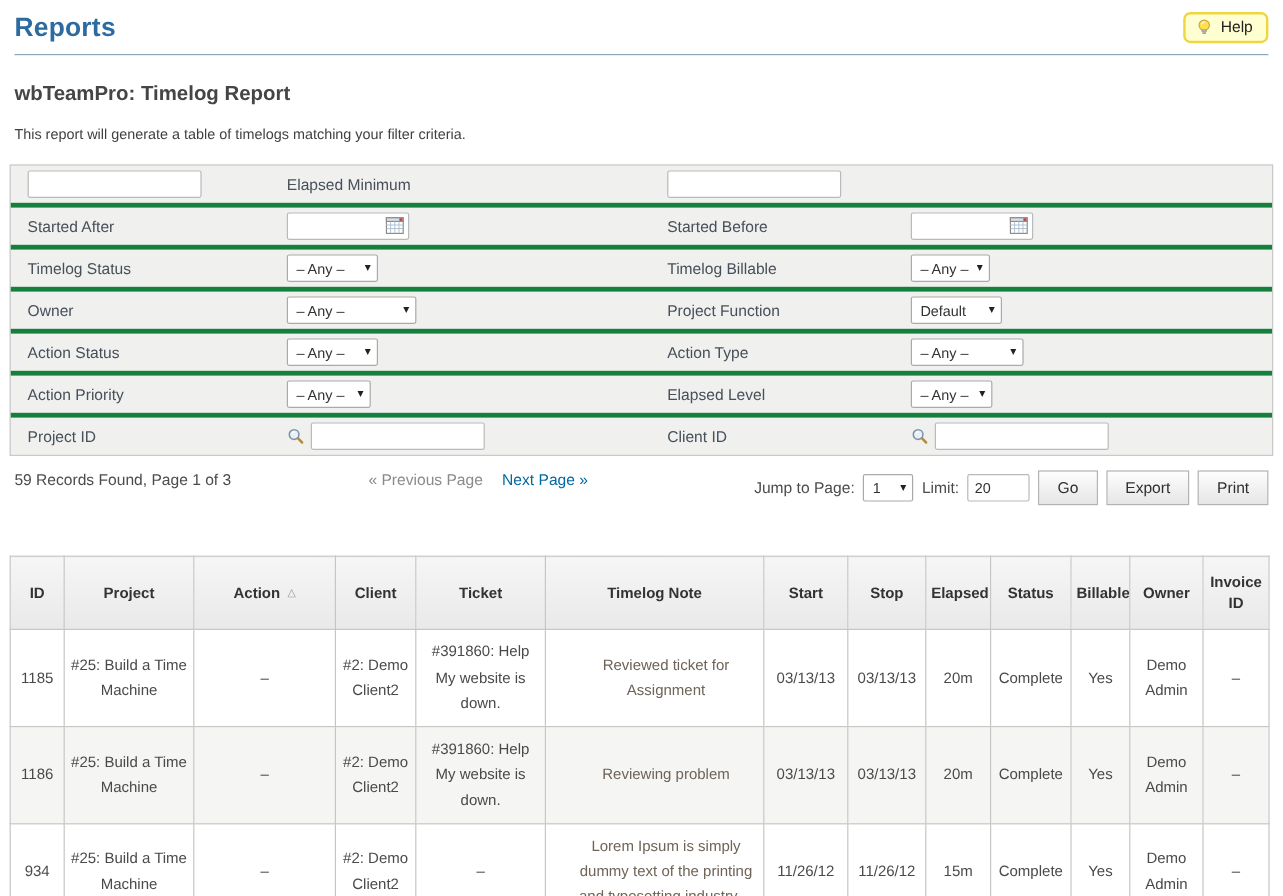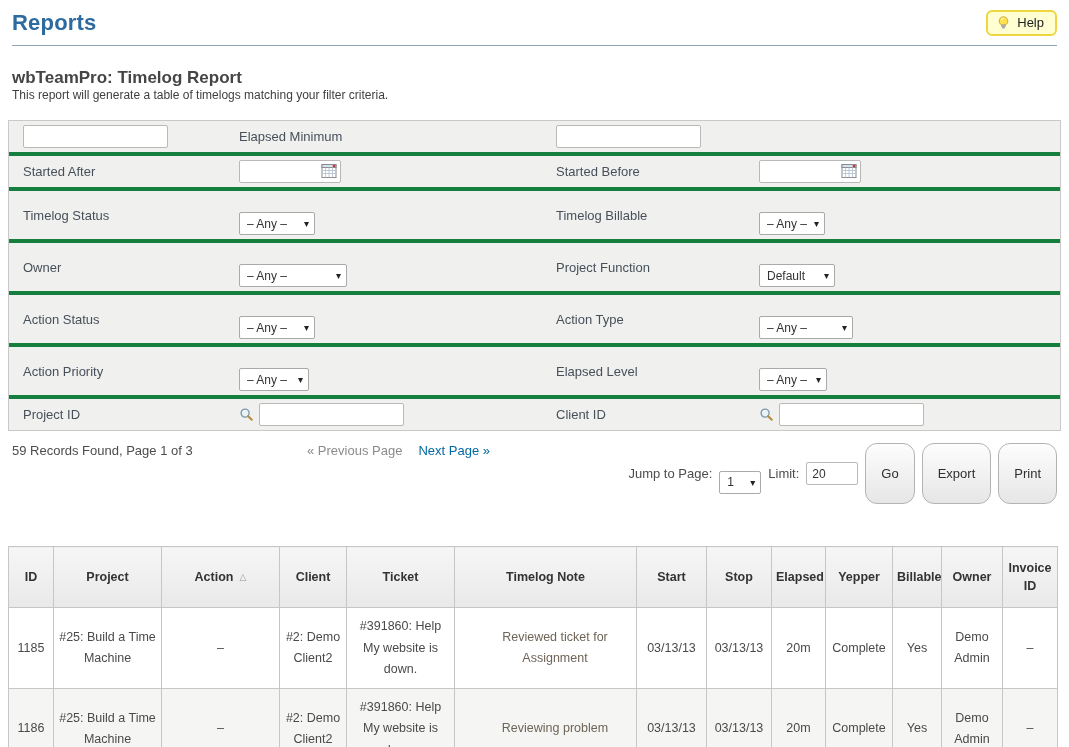--- a/index.html
+++ b/index.html
@@ -9,51 +9,51 @@
 
   
   .topbar { position:relative; }
   h1.page-title { color:#2c6aa0; font-size:22px; font-weight:bold; letter-spacing:0.2px; }
   .top-rule { border:none; border-top:1px solid #8fa6ba; margin-top:9px; }
   .help-btn { position:absolute; right:0; top:0; display:inline-flex; align-items:flex-start; gap:6px;
     background:#ffffd2; border:2px solid #eed640; border-radius:6px; padding:3px 11px 4px 8px;
     font-size:13px; color:#222; cursor:pointer; }
 
   h2.report-title { margin-top:22px; font-size:17px; font-weight:bold; color:#454545; }
-  p.report-desc { font-size:12px; color:#3f3f3f; }
+  p.report-desc { margin-top:17px; font-size:12px; color:#3f3f3f; }
 
   
   .filter-box { margin:18px -4px 0 -4px; background:#f0f0ef; border:1px solid #c9c9c9; }
   .filter-row { display:grid; grid-template-columns:216px 317px 203px 1fr; align-items:center;
     min-height:30px; padding:4px 0 4px 14px; }
   .filter-row + .filter-row { border-top:4px solid #15803d; }
   .f-label { font-size:13px; color:#47505a; }
   .text-input { height:23px; border:1px solid #b9b9b9; border-radius:2px; background:#fff;
     font-family:inherit; font-size:12px; padding:0 5px; color:#333; }
   .w145 { width:145px; } .w100 { width:102px; }
   .date-wrap { position:relative; display:inline-block; }
   .date-wrap input { padding-right:24px; }
   .date-wrap svg { position:absolute; right:4px; top:3px; }
   .select { display:inline-flex; align-items:center; justify-content:space-between;
     height:23px; background:#fff; border:1px solid #aaa; border-radius:2px; padding:0 5px 0 7px;
-    font-size:12px; color:#333; cursor:pointer;margin-top:17px; }
+    font-size:12px; color:#333; cursor:pointer; }
   .select-arrow { font-size:10px; color:#222; margin-left:6px; }
   .lookup { display:flex; align-items:center; gap:5px; }
 
   
   .pagebar { display:flex; align-items:flex-start; margin-top:12px; font-size:13px; color:#4c4c4c; }
   .records-summary { width:295px; }
   .pagelinks { display:flex; gap:16px; }
   .prev-link { color:#8b8b8b; cursor:pointer; }
   .next-link { color:#0369a1; font-weight:normal; cursor:pointer; }
   .pagebar-right { margin-left:auto; display:flex; align-items:center; gap:7px; }
   .jump-select { width:42px; }
   .limit-input { width:52px; }
-  .btn { background:linear-gradient(#fdfdfd,#e6e6e6); border:1px solid #b3b3b3; border-radius:12px;
-    padding:22px 15px; font-size:13px; color:#2f2f2f; font-family:inherit; cursor:pointer; }
+  .btn { background:linear-gradient(#fdfdfd,#e6e6e6); border:1px solid #b3b3b3; border-radius:0;
+    padding:6px 15px; font-size:13px; color:#2f2f2f; font-family:inherit; cursor:pointer; }
 
   
   table.report-table { margin:42px -4px 0 -4px; width:1049px; border-collapse:collapse;
     table-layout:fixed; font-size:12.5px; color:#4a4a4a; }
   .report-table th, .report-table td { border:1px solid #c6c6c6; text-align:center;
     vertical-align:middle; padding:8px 5px; line-height:1.7; overflow:hidden; }
   .report-table th { background:linear-gradient(#f6f6f6,#e9e9e9); color:#333; font-weight:bold;
     padding:12px 4px; line-height:1.45; }
   .report-table tbody tr:nth-child(even) { background:#f5f5f4; }
   .report-table td.col-note { color:#6e6457;padding-left:24px; }
@@ -251,21 +251,21 @@
       <tr>
         <th><span>ID</span></th>
         <th><span>Project</span></th>
         <th><span>Action</span><span class="sort-glyph">△</span></th>
         <th><span>Client</span></th>
         <th><span>Ticket</span></th>
         <th><span>Timelog Note</span></th>
         <th><span>Start</span></th>
         <th><span>Stop</span></th>
         <th><span>Elapsed</span></th>
-        <th><span>Yepper</span></th>
+        <th><span>Status</span></th>
         <th><span>Billable</span></th>
         <th><span>Owner</span></th>
         <th><span>Invoice ID</span></th>
       </tr>
     </thead>
     <tbody>
         <tr>
           <td class="col-id">1185</td>
           <td class="col-project">#25: Build a Time Machine</td>
           <td class="col-action">–</td>

